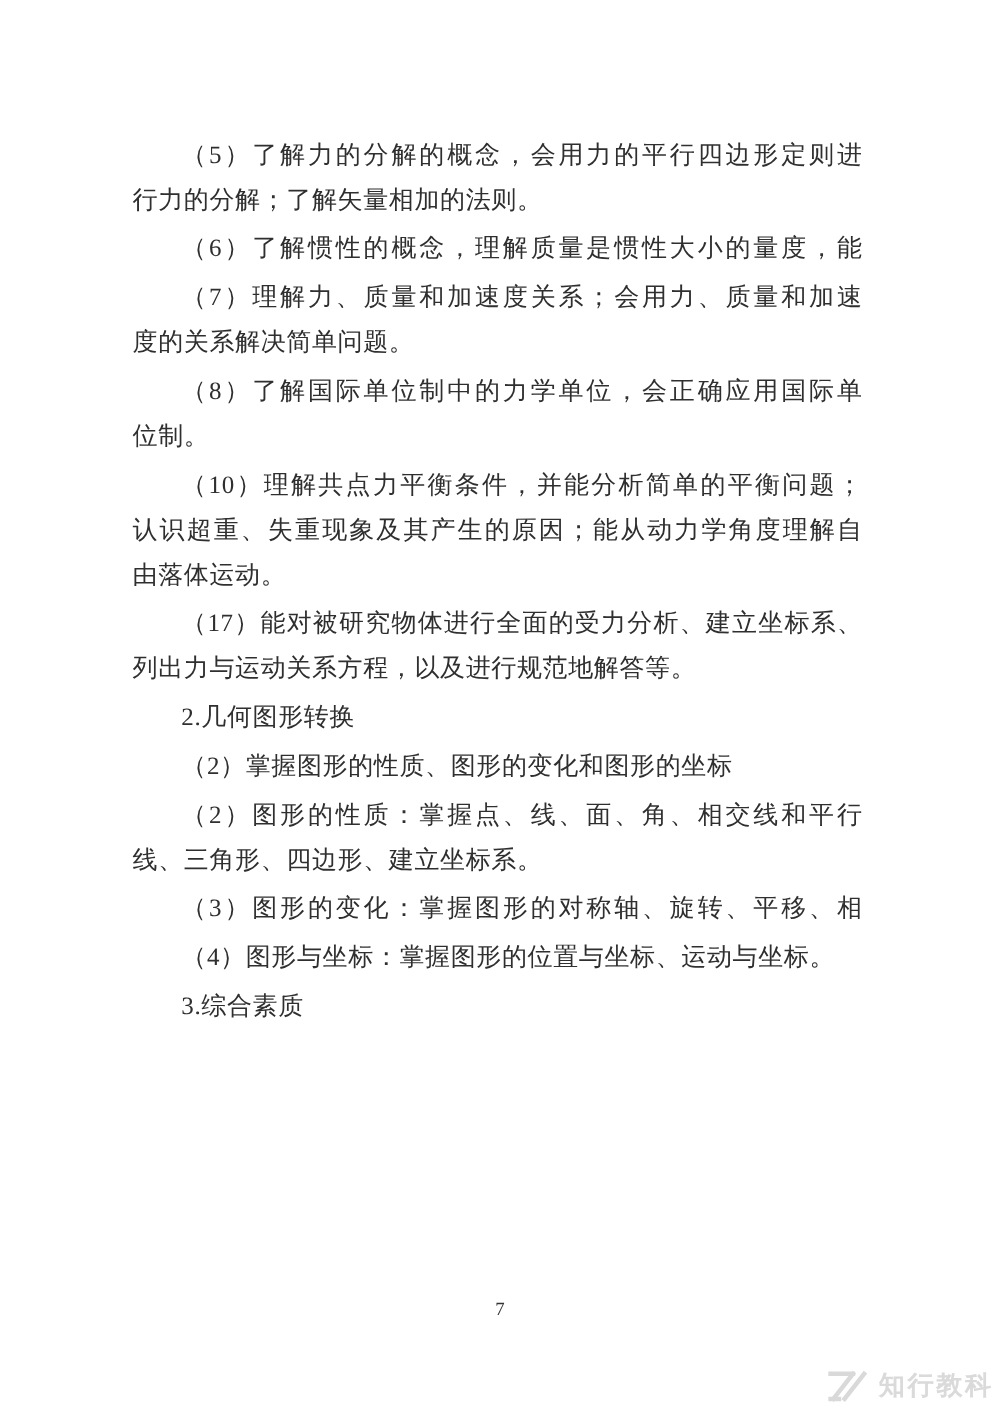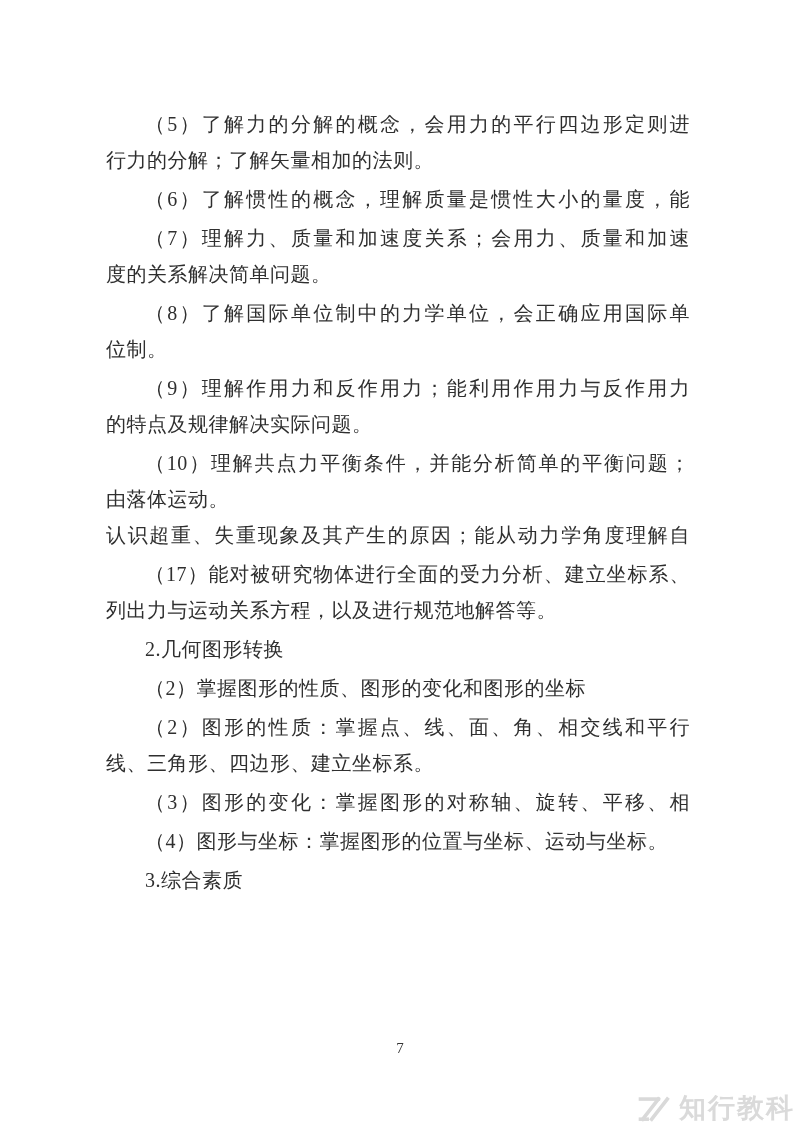--- a/index.html
+++ b/index.html
@@ -57,21 +57,21 @@
     align-items: center;
     gap: 6px;
     user-select: none;
   }
   .watermark .logo-icon {
     width: 36px;
     height: 38px;
     display: block;
   }
   .watermark .wm-label {
-    font-size: 27px;
+    font-size: 21px;
     font-weight: bold;
     color: #dadada;
     letter-spacing: 2px;
     text-shadow: 0 1px 0 #ffffff;
     font-family: "Liberation Sans", "DejaVu Sans", sans-serif;
   }
 </style>
 </head>
 <body>
 
@@ -87,27 +87,23 @@
       </div>
       <div class="para">
         <div class="line first fill">（7）理解力、质量和加速度关系；会用力、质量和加速</div>
         <div class="line">度的关系解决简单问题。</div>
       </div>
       <div class="para">
         <div class="line first fill">（8）了解国际单位制中的力学单位，会正确应用国际单</div>
         <div class="line">位制。</div>
       </div>
       <div class="para">
-        <div class="line first fill">（9）理解作用力和反作用力；能利用作用力与反作用力</div>
-        <div class="line">的特点及规律解决实际问题。</div>
-      </div>
-      <div class="para">
         <div class="line first fill">（10）理解共点力平衡条件，并能分析简单的平衡问题；</div>
+        <div class="line fill">认识超重、失重现象及其产生的原因；能从动力学角度理解自</div>
         <div class="line">由落体运动。</div>
-        <div class="line fill">认识超重、失重现象及其产生的原因；能从动力学角度理解自</div>
       </div>
       <div class="para">
         <div class="line first fill">（17）能对被研究物体进行全面的受力分析、建立坐标系、</div>
         <div class="line">列出力与运动关系方程，以及进行规范地解答等。</div>
       </div>
       <div class="para">
         <div class="line first">2.几何图形转换</div>
       </div>
       <div class="para">
         <div class="line first">（2）掌握图形的性质、图形的变化和图形的坐标</div>

